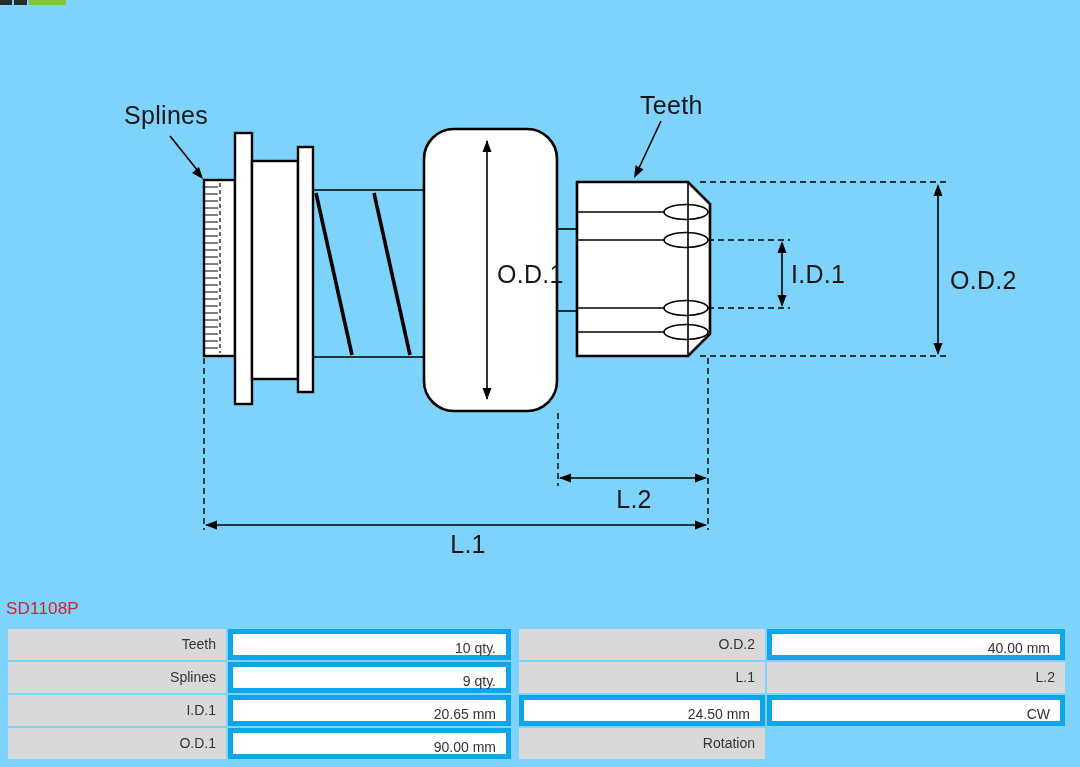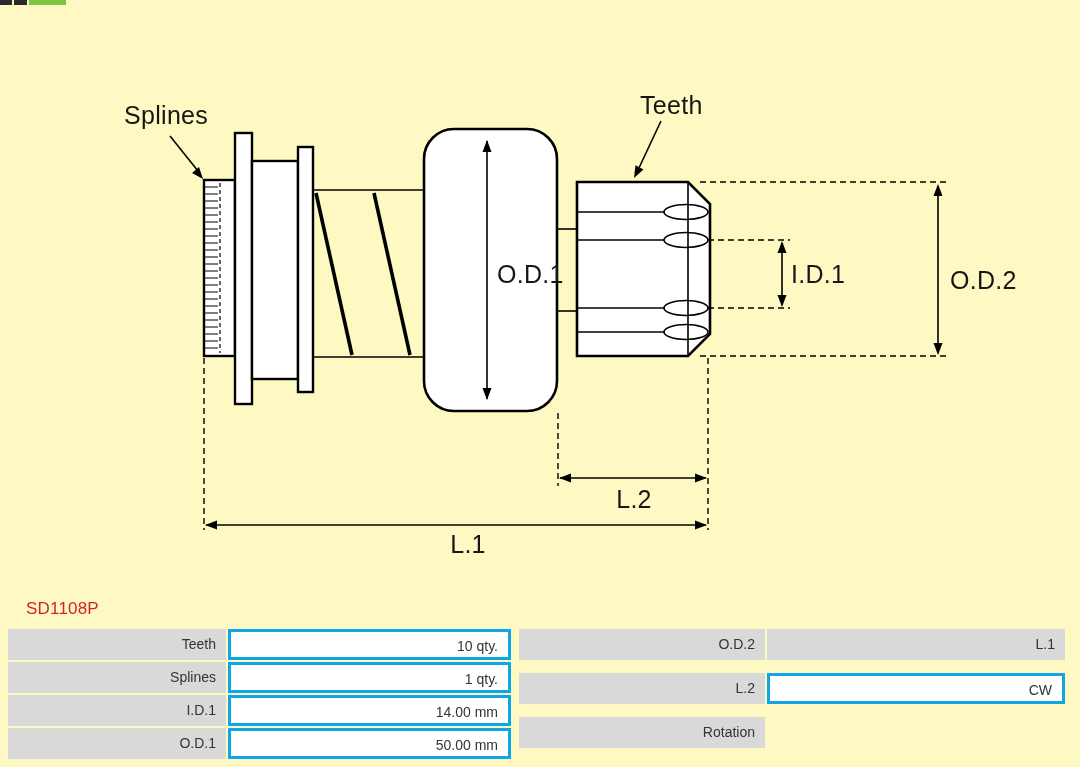--- a/index.html
+++ b/index.html
@@ -1,45 +1,45 @@
 <!DOCTYPE html>
 <html><head>
 <meta charset="utf-8">
 <style>
   * { margin:0; padding:0; box-sizing:border-box; }
   html, body { width:1080px; height:767px; background:#ffffff; font-family:"Liberation Sans", sans-serif; }
-  .stage { position:relative; width:1080px; height:767px; background:#fef9c3; overflow:hidden; }
+  .stage { position:relative; width:1080px; height:767px; background:#7dd3fc; overflow:hidden; }
 
   
   .logo-strip { position:absolute; top:0; left:0; height:5px; display:flex; gap:2px; }
   .logo-frag { display:block; height:5px; }
   .logo-frag.a { width:12px; background:#2b2b2b; }
   .logo-frag.b { width:13px; background:#2b2b2b; }
   .logo-frag.green { width:37px; background:#80c342; }
 
   svg.drawing { position:absolute; top:0; left:0; }
   .outline { fill:#fff; stroke:#000; stroke-width:2.4; }
   .outline25 { fill:#fff; stroke:#000; stroke-width:2.6; }
   .thin { stroke:#000; stroke-width:1.6; fill:none; }
   .thick { stroke:#000; stroke-width:3.6; fill:none; }
   .dash { stroke:#000; stroke-width:1.4; fill:none; stroke-dasharray:6 4; }
   .dash2 { stroke:#000; stroke-width:1.2; fill:none; stroke-dasharray:4 3; }
   .hatch { stroke:#000; stroke-width:1; fill:none; }
   .ah { fill:#000; stroke:none; }
   .dim-label { font-family:"Liberation Sans", sans-serif; font-size:25px; fill:#161616; letter-spacing:0.3px; }
 
-  .part-number { position:absolute; top:599px; left:26px; font-size:17px; font-weight:400; color:#d2232a; letter-spacing:0.2px; }
+  .part-number { position:absolute; top:599px; left:6px; font-size:17px; font-weight:400; color:#d2232a; letter-spacing:0.2px; }
 
   .spec-table { position:absolute; top:629px; left:8px; display:flex; gap:8px; }
   .spec-grid { display:grid; row-gap:2px; column-gap:2px; }
   .spec-grid.left  { grid-template-columns:218px 283px; }
   .spec-grid.right { grid-template-columns:246px 298px; }
   .cell { height:31px; line-height:31px; font-size:14px; color:#333; text-align:right; padding:0 10px; white-space:nowrap; }
   .cell.lbl { background:#d9d9d9; }
-  .cell.val { background:#fff; border:3px solid #0ea5e9; line-height:29px; }
+  .cell.val { background:#fff; border:5px solid #0ea5e9; line-height:29px; }
 </style>
 </head>
 <body>
 
 <div class="stage">
 
   <div class="logo-strip">
     <span class="logo-frag a"></span>
     <span class="logo-frag b"></span>
     <span class="logo-frag green"></span>
@@ -143,28 +143,30 @@
     </g>
   </svg>
 
   <div class="part-number">SD1108P</div>
 
   <div class="spec-table">
     <div class="spec-grid left">
       <div class="cell lbl">Teeth</div>
       <div class="cell val">10 qty.</div>
       <div class="cell lbl">Splines</div>
-      <div class="cell val">1 qty.</div>
+      <div class="cell val">9 qty.</div>
       <div class="cell lbl">I.D.1</div>
-      <div class="cell val">14.00 mm</div>
+      <div class="cell val">20.65 mm</div>
       <div class="cell lbl">O.D.1</div>
-      <div class="cell val">50.00 mm</div>
+      <div class="cell val">90.00 mm</div>
     </div>
     <div class="spec-grid right">
       <div class="cell lbl">O.D.2</div>
+      <div class="cell val">40.00 mm</div>
       <div class="cell lbl">L.1</div>
       <div class="cell lbl">L.2</div>
+      <div class="cell val">24.50 mm</div>
       <div class="cell val">CW</div>
       <div class="cell lbl">Rotation</div>
     </div>
   </div>
 
 </div>
 
 </body></html>

